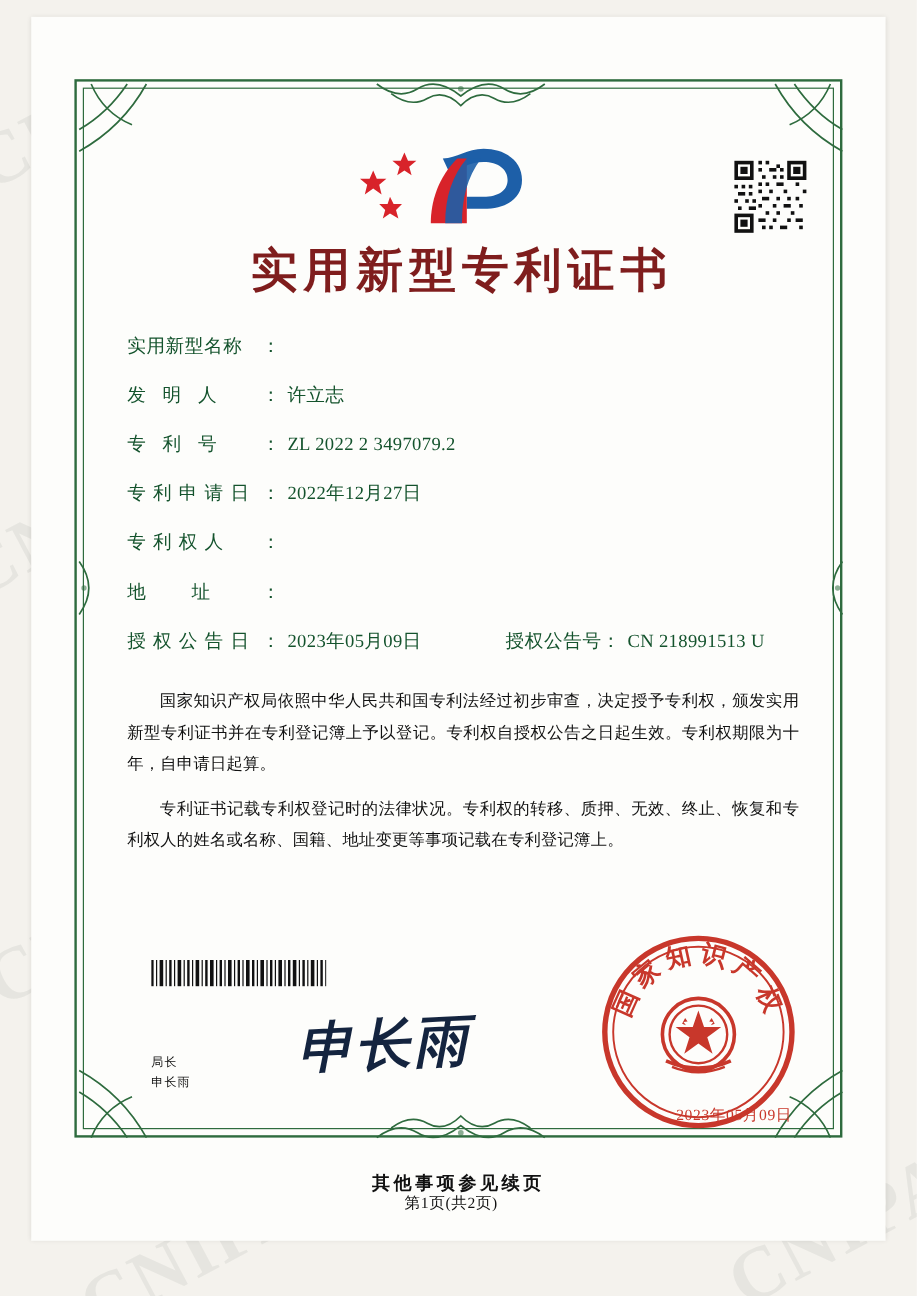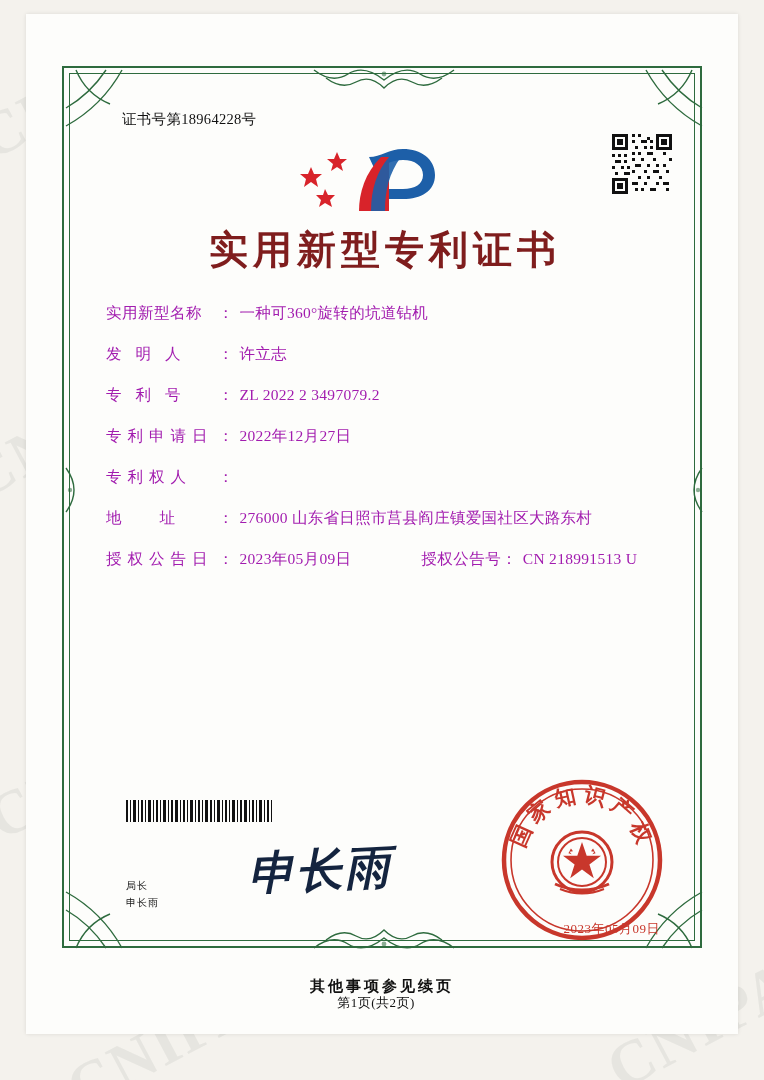--- a/index.html
+++ b/index.html
@@ -116,21 +116,21 @@
     margin: 2px 0 26px 0;
     font-family: "Liberation Serif", serif;
   }
 
   
   .fields { margin: 0 0 0 6px; }
   .field {
     display: flex;
     align-items: baseline;
     font-size: 15.5px;
-    color: #a21caf;
+    color: #14532d;
     margin-bottom: 20px;
   }
   .f-label {
     width: 112px;
     flex: 0 0 112px;
     letter-spacing: 0.5px;
     display: flex;
     justify-content: space-between;
   }
   .f-colon { flex: 0 0 auto; margin: 0 6px 0 0; }
@@ -353,21 +353,20 @@
           <rect x="53" y="32" width="3" height="3"></rect>
         <rect x="56" y="38" width="3" height="3"></rect>
           <rect x="53" y="50" width="6" height="3"></rect>
           <rect x="56" y="56" width="3" height="3"></rect>
       </g>
     </svg>
   </div>
 
   <div class="content">
 
-    <div class="cert-no">证书号第18964228号</div>
 
     <div class="logo-row">
       <div class="logo">
         <svg width="200" height="84" viewBox="0 0 200 84" xmlns="http://www.w3.org/2000/svg">
 
           <g fill="#d8232a">
             <polygon points="26,30 29,37 37,37 31,42 33,50 26,45 19,50 21,42 15,37 23,37"></polygon>
             <polygon points="52,15 55,22 62,22 56,27 58,34 52,30 46,34 48,27 42,22 49,22"></polygon>
             <polygon points="40,52 43,58 50,58 45,63 47,70 40,66 34,70 36,63 31,58 38,58"></polygon>
           </g>
@@ -379,21 +378,20 @@
       </div>
     </div>
 
     <div class="title">实用新型专利证书</div>
 
     <div class="fields">
 
       <div class="field">
         <span class="f-label">实用新型名称</span>
         <span class="f-colon">：</span>
-        <span class="f-value">一种可360°旋转的坑道钻机</span>
       </div>
 
       <div class="field">
         <span class="f-label" style="letter-spacing:14px;">发明人</span>
         <span class="f-colon">：</span>
         <span class="f-value">许立志</span>
       </div>
 
       <div class="field">
         <span class="f-label" style="letter-spacing:14px;">专利号</span>
@@ -408,34 +406,37 @@
       </div>
 
       <div class="field">
         <span class="f-label" style="letter-spacing:6px;">专利权人</span>
         <span class="f-colon">：</span>
       </div>
 
       <div class="field">
         <span class="f-label" style="letter-spacing:38px;">地址</span>
         <span class="f-colon">：</span>
-        <span class="f-value">276000 山东省日照市莒县阎庄镇爱国社区大路东村</span>
       </div>
 
       <div class="field two-col">
         <span class="f-label" style="letter-spacing:6px;">授权公告日</span>
         <span class="f-colon">：</span>
         <span class="f-value">2023年05月09日</span>
         <span class="second-label">授权公告号</span>
         <span class="f-colon">：</span>
         <span class="f-value">CN 218991513 U</span>
       </div>
 
     </div>
 
+    <div class="paras">
+      <p class="para">国家知识产权局依照中华人民共和国专利法经过初步审查，决定授予专利权，颁发实用新型专利证书并在专利登记簿上予以登记。专利权自授权公告之日起生效。专利权期限为十年，自申请日起算。</p>
+      <p class="para">专利证书记载专利权登记时的法律状况。专利权的转移、质押、无效、终止、恢复和专利权人的姓名或名称、国籍、地址变更等事项记载在专利登记簿上。</p>
+    </div>
   </div>
 
   <div class="barcode">
     <svg width="146" height="22" viewBox="0 0 146 22" xmlns="http://www.w3.org/2000/svg">
       <g fill="#111">
         <rect x="0" y="0" width="2" height="22"></rect>
           <rect x="4" y="0" width="1" height="22"></rect>
           <rect x="7" y="0" width="3" height="22"></rect>
         <rect x="12" y="0" width="1" height="22"></rect>
           <rect x="15" y="0" width="2" height="22"></rect>

